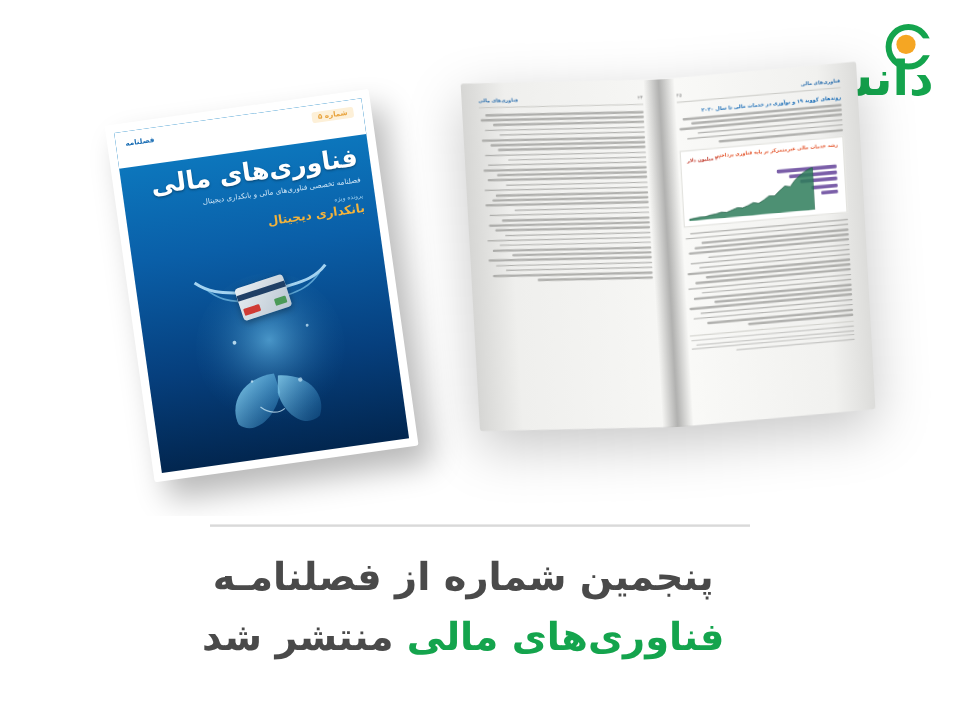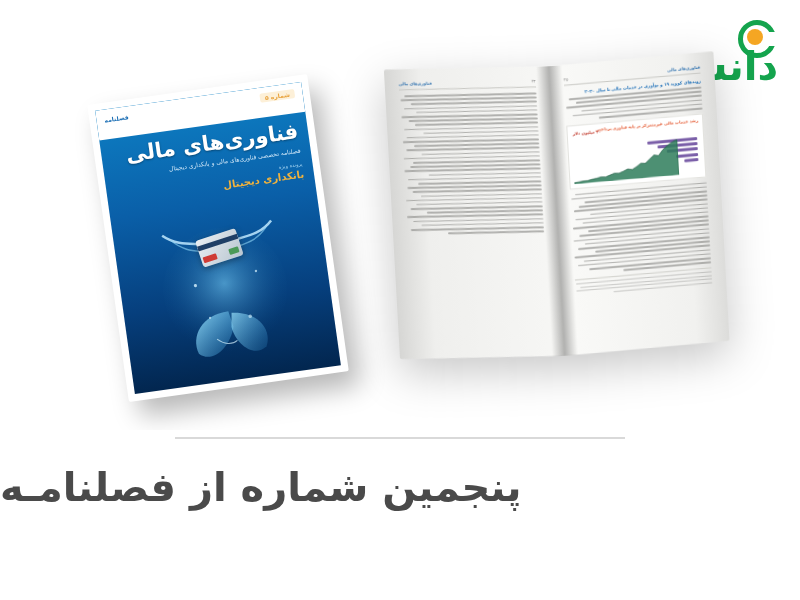--- a/index.html
+++ b/index.html
@@ -326,24 +326,24 @@
     top: 437px;
     width: 450px;
     height: 2px;
     background: #d9d9d9;
   }
   .headline {
     position: absolute;
     left: 0;
     right: 28px;
     top: 458px;
-    text-align: left;
+    text-align: center;
     direction: rtl;
     color: #4a4a4a;
-    font-size: 40px;
+    font-size: 32px;
     font-weight: bold;
     line-height: 1.45;
     letter-spacing: 0;
   }
   .headline .line2 { display: block; margin-top: 4px; }
   .hl-accent { color: #14a44d; }
 </style>
 </head>
 <body>
 
@@ -519,15 +519,18 @@
         </div>
       </div>
     </div>
 
   </div>
 
   <div class="divider"></div>
 
   <div class="headline">
     <span>پنجمین شماره از فصلنامـه</span>
+    <span class="line2">
+      <span class="hl-accent">فناوری‌های مالی</span><span> منتشر شد</span>
+    </span>
   </div>
 
 </div>
 
 </body></html>

